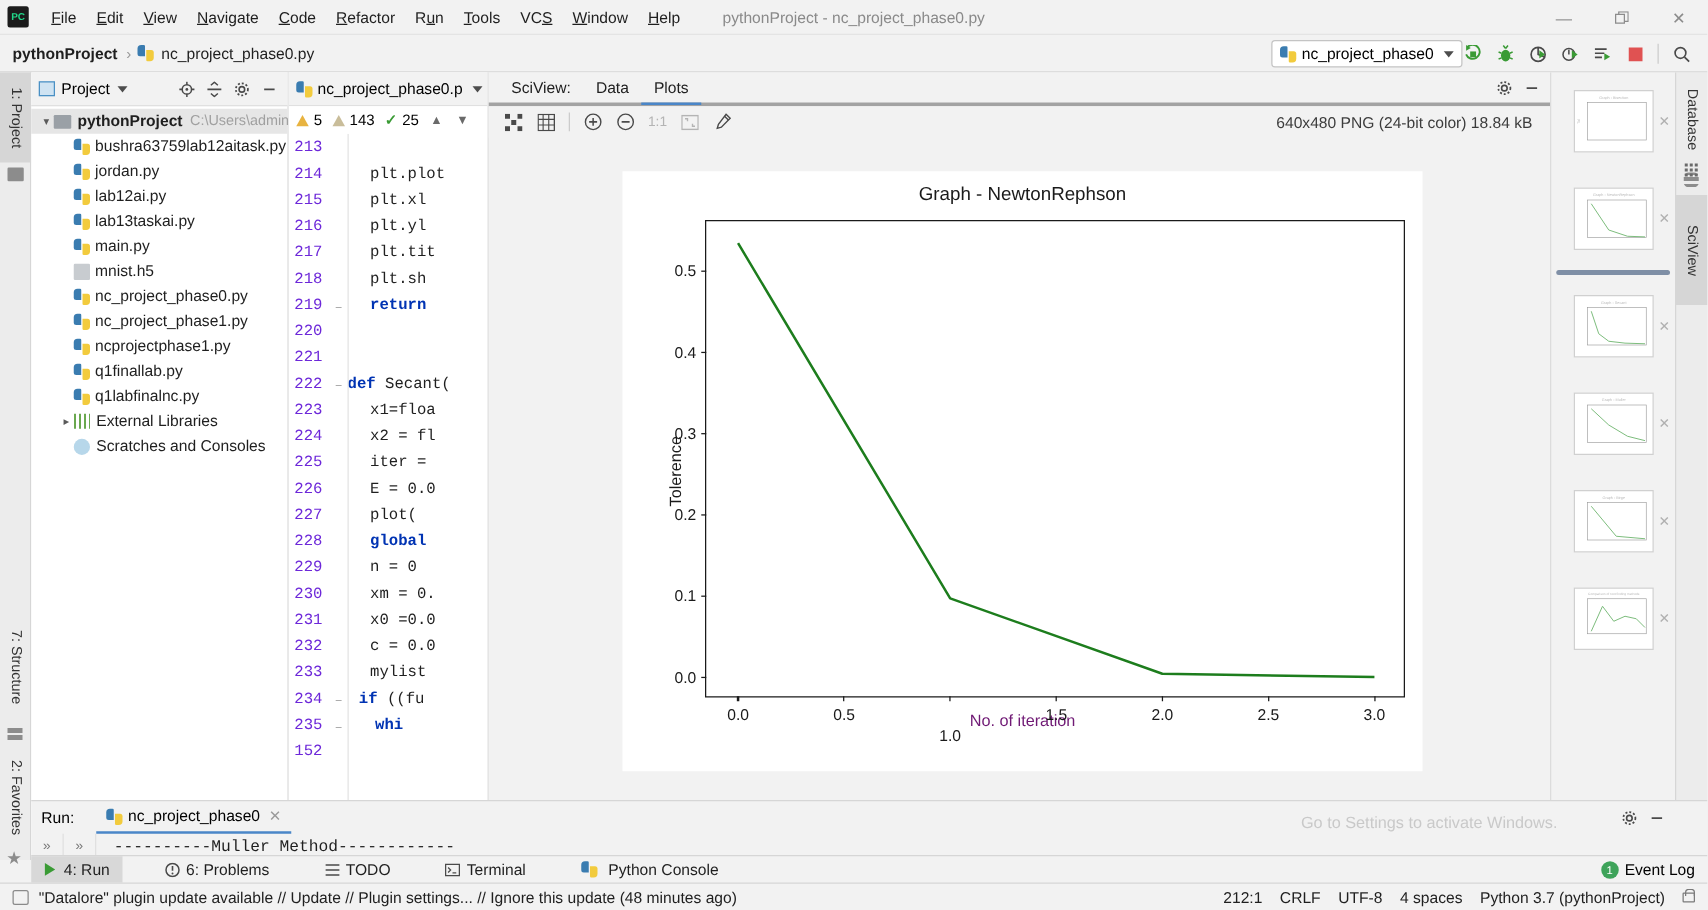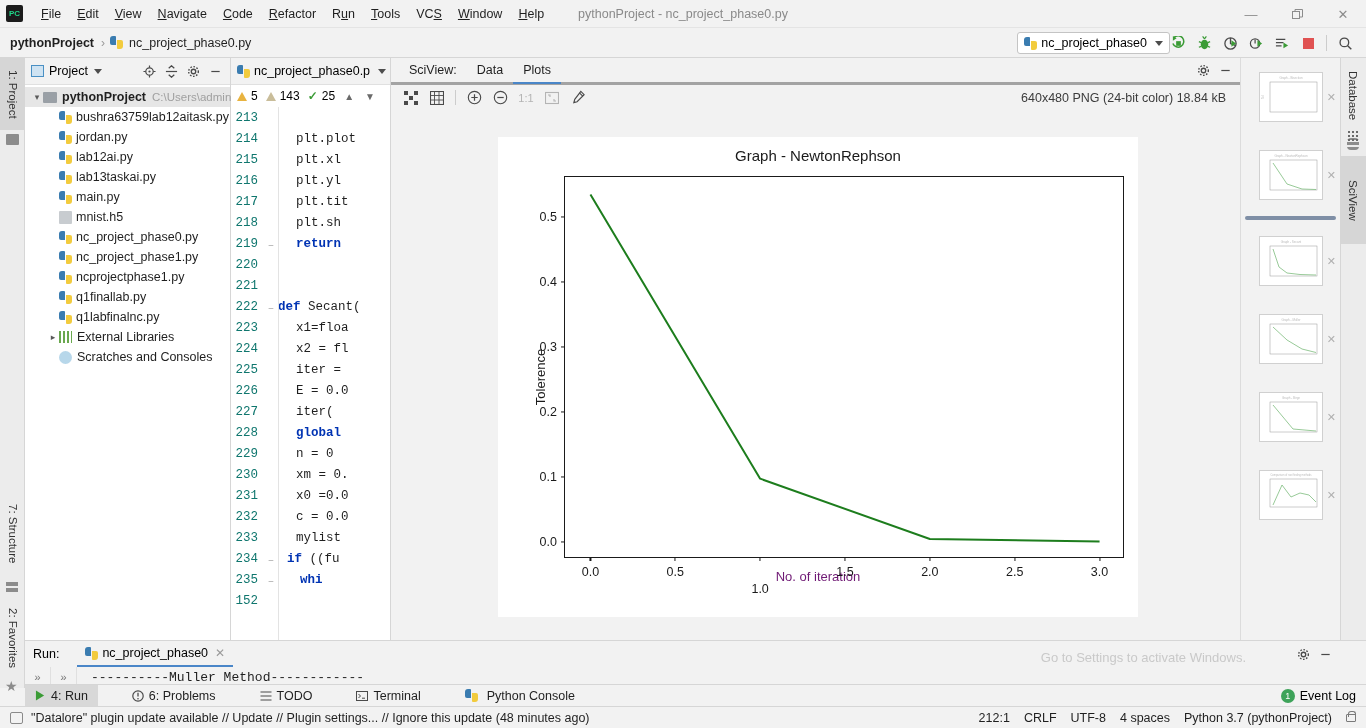--- a/index.html
+++ b/index.html
@@ -155,21 +155,21 @@
   }
   .warn-tri.grey { border-bottom-color: #c9bd9a; }
   .chk { color: #3a9b35; font-weight: bold; }
   .code-area {
     position: relative; background: #fff; height: calc(100% - 49px);
     font-family: "Liberation Mono", monospace; font-size: 12.5px;
     overflow: hidden;
   }
   .cl { height: 21px; display: flex; align-items: center; white-space: nowrap; }
   .gutter {
-    width: 33px; text-align: right; padding-right: 6px; color: #0f766e;
+    width: 33px; text-align: right; padding-right: 6px; color: #6d28d9;
     flex: 0 0 33px; font-size: 12.5px;
   }
   .fold { width: 14px; flex: 0 0 14px; text-align: center; color: #999; font-size: 9px; }
   .ctext { padding-left: 18px; color: #1f1f1f; }
   .kw { color: #0033b3; font-weight: bold; }
   .fn { color: #1f1f1f; }
   .gutter-bar {
     position: absolute; left: 47px; top: 0; bottom: 0; width: 1px; background: #e3e3e3;
   }
   .bread-foot {
@@ -651,21 +651,21 @@
           <span class="ctext">iter = </span>
         </div>
       <div class="cl">
           <span class="gutter">226</span>
           <span class="fold"></span>
           <span class="ctext">E = 0.0</span>
         </div>
       <div class="cl">
           <span class="gutter">227</span>
           <span class="fold"></span>
-          <span class="ctext">iter(</span>
+          <span class="ctext">plot(</span>
         </div>
       <div class="cl">
           <span class="gutter">228</span>
           <span class="fold"></span>
           <span class="ctext kw">global </span>
         </div>
       <div class="cl">
           <span class="gutter">229</span>
           <span class="fold"></span>
           <span class="ctext">n = 0</span>

